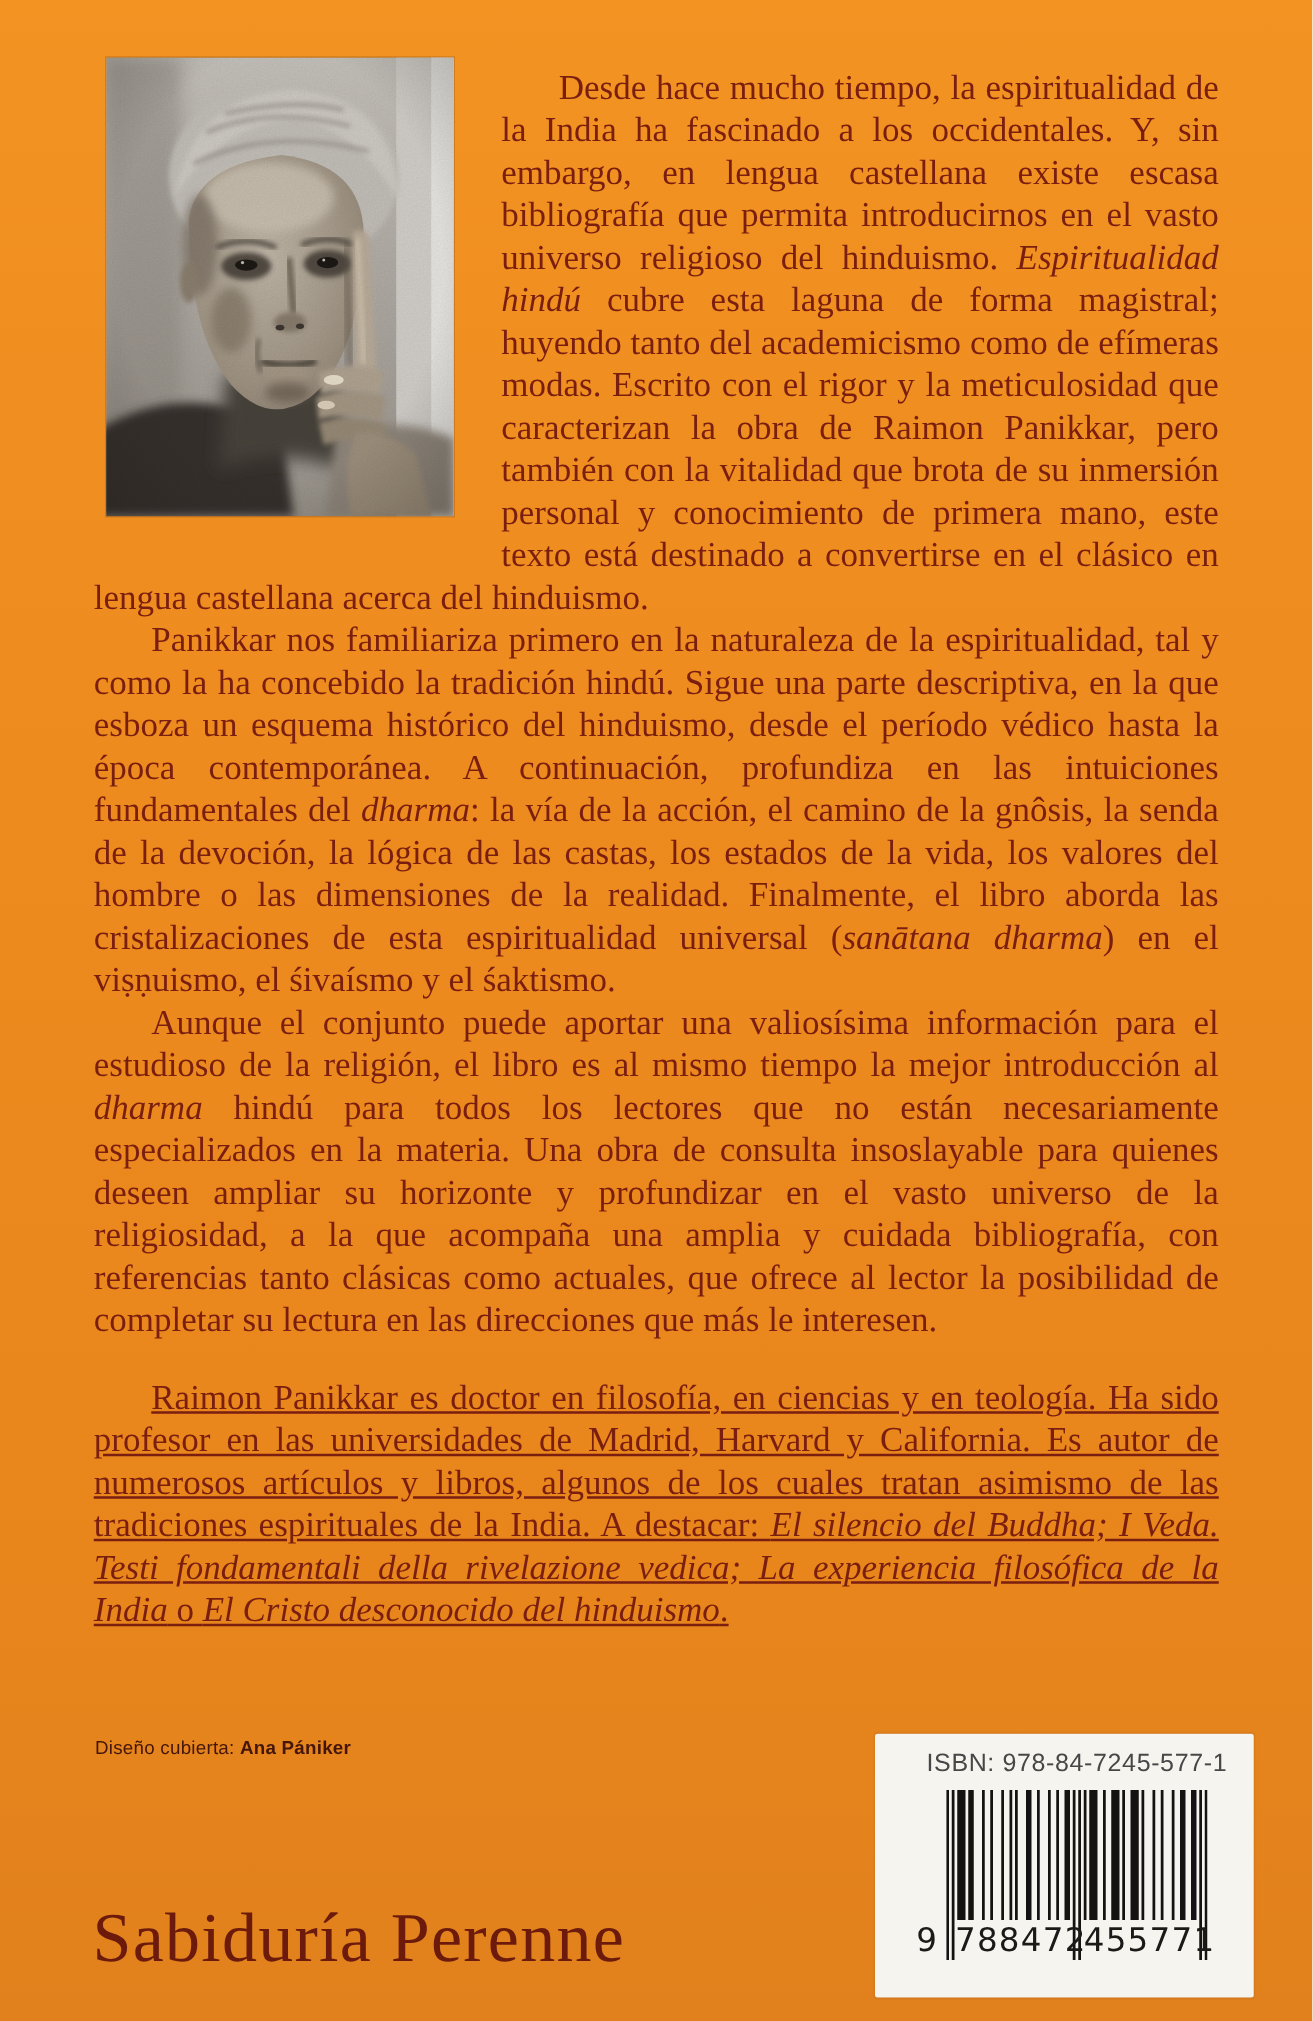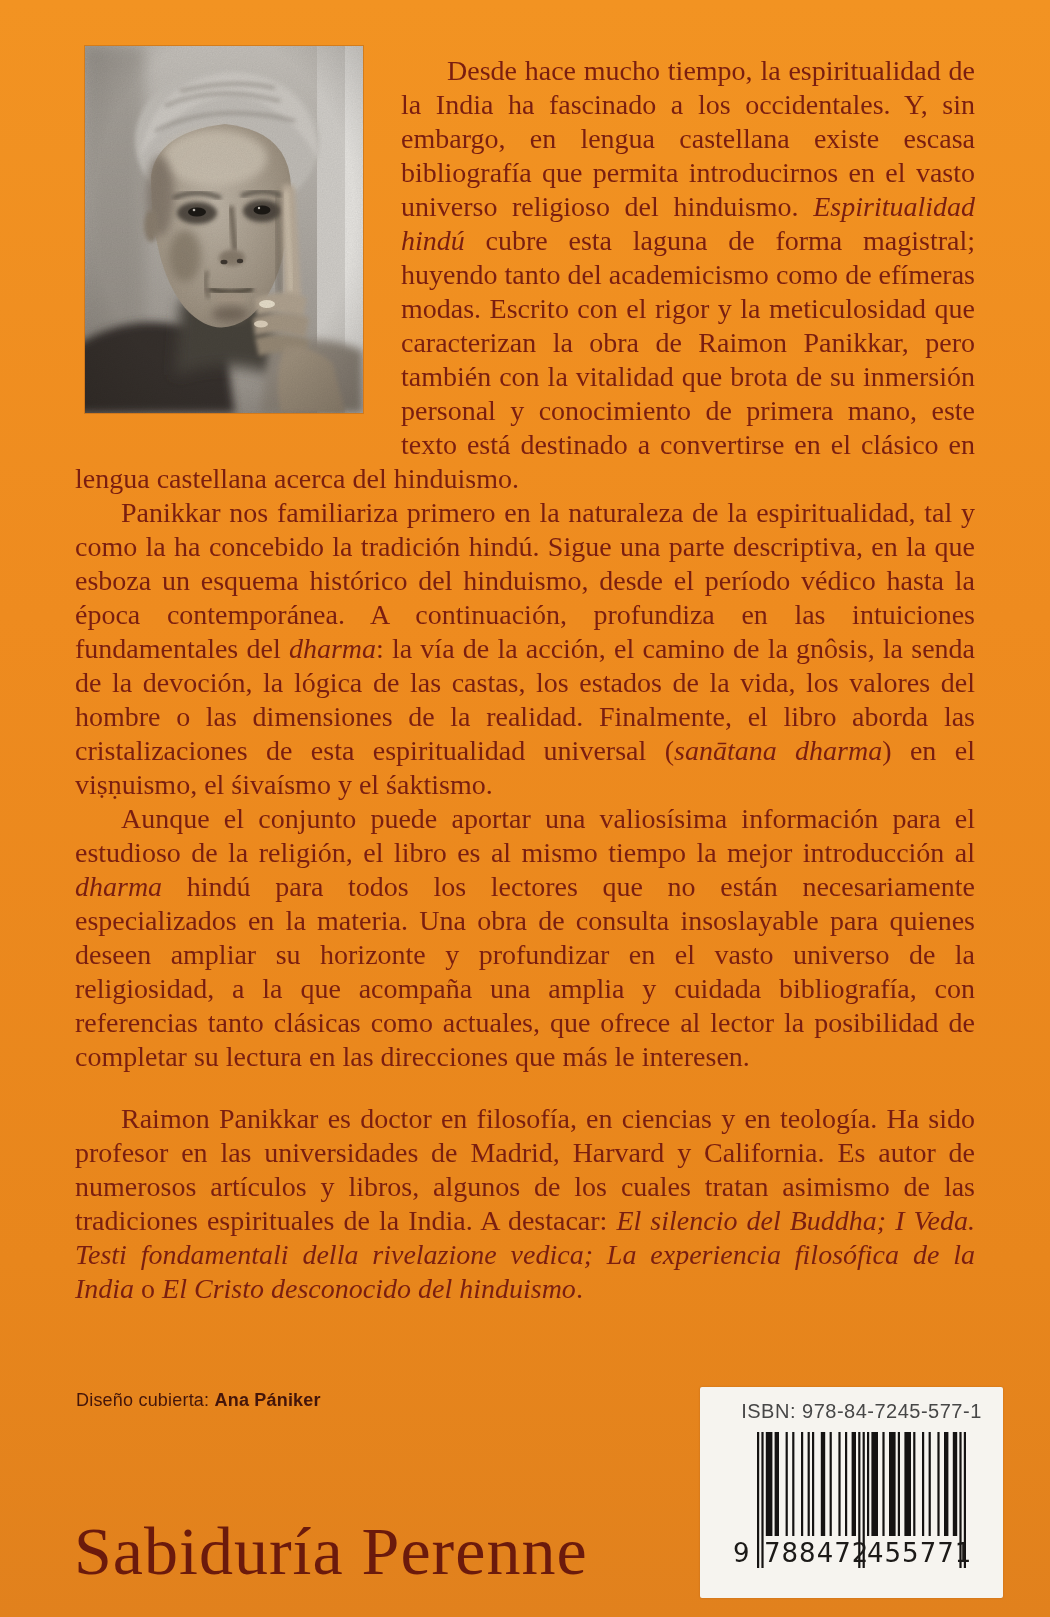--- a/index.html
+++ b/index.html
@@ -15,26 +15,26 @@
     color:#7a1e10;
   }
   #photo-float{
     float:left;width:278px;height:367px;margin:0 38px 36px 10px;padding:0;
     box-shadow:0 0 0 1px rgba(120,60,10,.25);
   }
   #photo-float svg{display:block;}
   .para{margin:0;text-indent:46px;}
   .para:first-of-type{padding-top:8px;}
   .para em{font-style:italic;}
-  .para.bio{margin-top:28px;}
+  .para.bio{margin-top:28px;text-decoration:underline;}
   
   #design-credit{
     position:absolute;left:76px;top:1390px;
     font-family:"Liberation Sans","DejaVu Sans",sans-serif;
-    font-size:18px;color:#44150a;letter-spacing:.2px;
+    font-size:15px;color:#44150a;letter-spacing:.2px;
   }
   #design-credit .bold{font-weight:bold;}
   
   #isbn-box{
     position:absolute;left:700px;top:1387px;width:283px;height:211px;
     background:#f6f4ef;border-radius:2px;box-shadow:0 0 2px rgba(90,40,0,.25);padding-left:20px;
   }
   #isbn-label{
     margin-top:13px;text-align:center;
     font-family:"Liberation Sans","DejaVu Sans",sans-serif;
@@ -47,21 +47,21 @@
     font-family:"DejaVu Sans","Liberation Sans",sans-serif;
     font-size:26px;color:#1c1a18;
   }
   #barcode-digits .d0{position:absolute;left:-24px;top:0;}
   #barcode-digits .d1{position:absolute;left:7px;width:92px;text-align:left;letter-spacing:1px;}
   #barcode-digits .d2{position:absolute;left:110px;width:92px;text-align:left;letter-spacing:1px;}
   
   #series-title{
     position:absolute;left:74px;top:1522px;
     font-family:"Liberation Serif","DejaVu Serif",serif;
-    font-size:68px;line-height:58px;color:#6b1a0c;letter-spacing:1px;
+    font-size:56px;line-height:58px;color:#6b1a0c;letter-spacing:1px;
   }
 </style>
 </head>
 <body>
 
 <div id="cover">
 
   <div id="text-flow">
     <figure id="photo-float">
 

